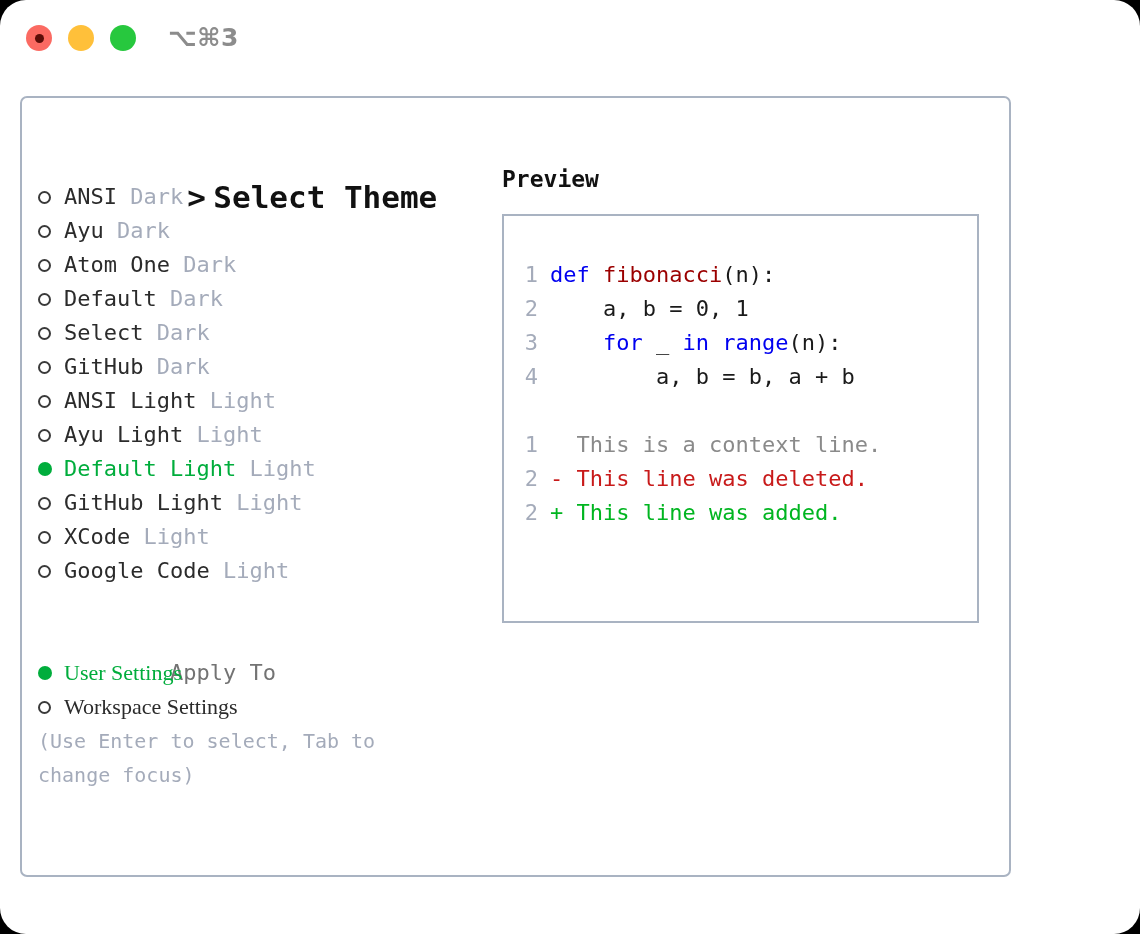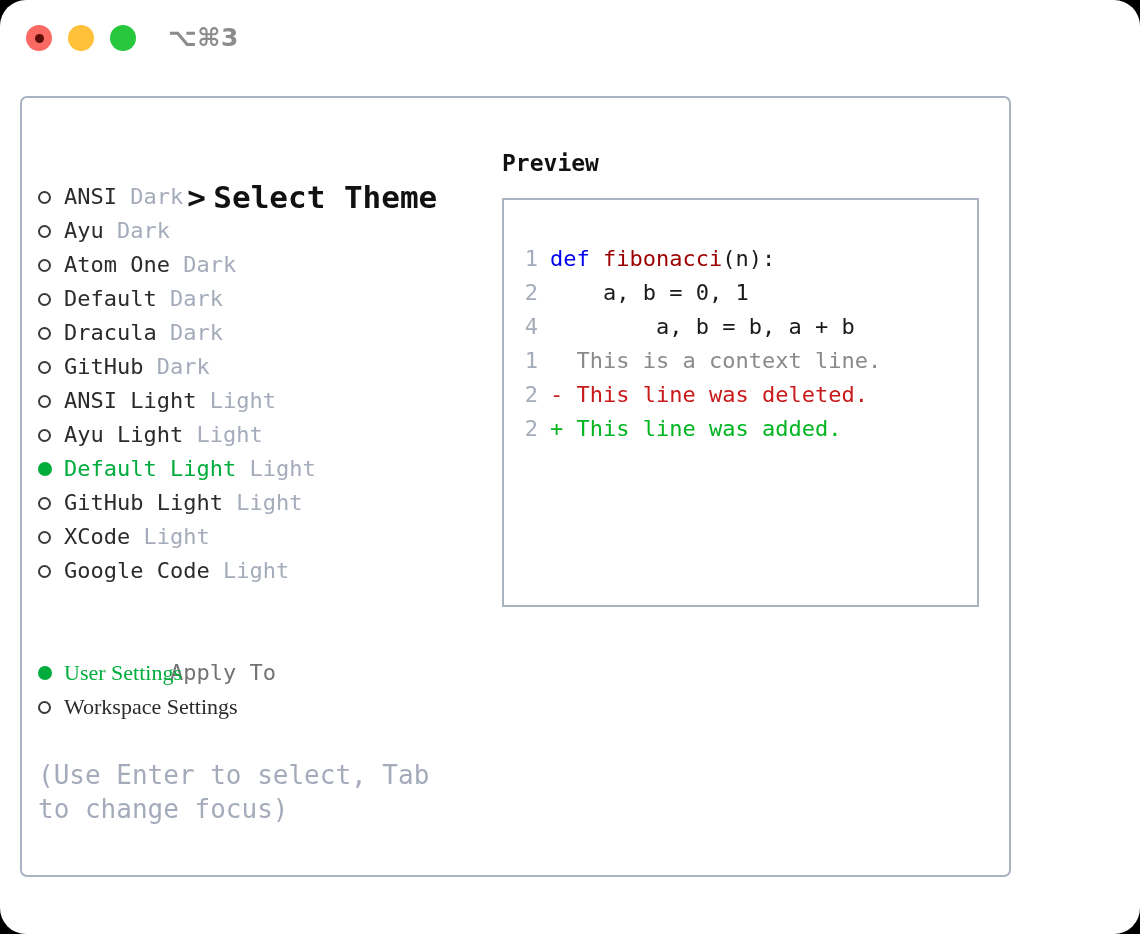--- a/index.html
+++ b/index.html
@@ -127,32 +127,31 @@
   .theme-name.selected { color: #00ad3c; }
   .theme-cat { color: #a4abba; }
   .section-label {
     color: #737373;
     font-weight: normal;
   }
   .opt-label { color: #2b2b2b; font-family: Liberation Serif, serif; }
   .opt-label.selected { color: #00ad3c; }
   .spacer-row { height: 34px; }
   .hint {
-    margin-top: 34px;
-    font-size: 26px;
+    font-size: 20px;
     line-height: 34px;
     color: #a4abba;
     width: 410px;
     white-space: pre-wrap;
     word-break: normal;
   }
   
   .right-col {
     position: absolute;
-    left: 480px; top: 48px;
+    left: 480px; top: 64px;
     width: 490px;
   }
   .preview-title {
     font-size: 23px;
     font-weight: bold;
     color: #111111;
     line-height: 34px;
   }
   .preview-box {
     margin-top: 18px;
@@ -176,21 +175,21 @@
   .lineno {
     display: inline-block;
     width: 26px;
     text-align: right;
     color: #a4abba;
     margin-right: 12px;
   }
   .kw   { color: #0000f0; text-align: right; }
   .fn   { color: #9b0000; }
   .pl   { color: #1a1a1a; }
-  .diff-block { }
+  .diff-block { margin-top: 34px; }
   .ctx  { color: #8a8a8a; }
   .del  { color: #c81a1a; }
   .add  { color: #00b520; }
 </style>
 </head>
 <body>
 
 <div class="window">
 
   <div class="titlebar">
@@ -208,21 +207,21 @@
 
       <div class="row header-row">
         <span class="marker">&gt;</span><span>Select Theme</span>
       </div>
 
       <div id="theme-list">
           <div class="row"><span class="marker-dot"><span class="circle-open"></span></span><span class="theme-name">ANSI</span><span> </span><span class="theme-cat">Dark</span></div>
           <div class="row"><span class="marker-dot"><span class="circle-open"></span></span><span class="theme-name">Ayu</span><span> </span><span class="theme-cat">Dark</span></div>
           <div class="row"><span class="marker-dot"><span class="circle-open"></span></span><span class="theme-name">Atom One</span><span> </span><span class="theme-cat">Dark</span></div>
           <div class="row"><span class="marker-dot"><span class="circle-open"></span></span><span class="theme-name">Default</span><span> </span><span class="theme-cat">Dark</span></div>
-          <div class="row"><span class="marker-dot"><span class="circle-open"></span></span><span class="theme-name">Dracula</span><span> </span><span class="theme-cat">Dark</span></div>
+          <div class="row"><span class="marker-dot"><span class="circle-open"></span></span><span class="theme-name">Select</span><span> </span><span class="theme-cat">Dark</span></div>
           <div class="row"><span class="marker-dot"><span class="circle-open"></span></span><span class="theme-name">GitHub</span><span> </span><span class="theme-cat">Dark</span></div>
           <div class="row"><span class="marker-dot"><span class="circle-open"></span></span><span class="theme-name">ANSI Light</span><span> </span><span class="theme-cat">Light</span></div>
           <div class="row"><span class="marker-dot"><span class="circle-open"></span></span><span class="theme-name">Ayu Light</span><span> </span><span class="theme-cat">Light</span></div>
           <div class="row"><span class="marker-dot"><span class="circle-filled"></span></span><span class="theme-name selected">Default Light</span><span> </span><span class="theme-cat">Light</span></div>
           <div class="row"><span class="marker-dot"><span class="circle-open"></span></span><span class="theme-name">GitHub Light</span><span> </span><span class="theme-cat">Light</span></div>
           <div class="row"><span class="marker-dot"><span class="circle-open"></span></span><span class="theme-name">XCode</span><span> </span><span class="theme-cat">Light</span></div>
           <div class="row"><span class="marker-dot"><span class="circle-open"></span></span><span class="theme-name">Google Code</span><span> </span><span class="theme-cat">Light</span></div>
         </div>
 
       <div class="spacer-row"></div>
@@ -239,20 +238,21 @@
       <div class="hint">(Use Enter to select, Tab to change focus)</div>
     </div>
 
     <div class="right-col">
       <div class="preview-title">Preview</div>
       <div class="preview-box">
         <div class="code-area">
           <div id="code-lines">
               <div class="code-line"><span class="lineno">1</span><span class="kw">def </span><span class="fn">fibonacci</span><span class="pl">(n):</span></div>
               <div class="code-line"><span class="lineno">2</span><span class="pl">    a, b = 0, 1</span></div>
+              <div class="code-line"><span class="lineno">3</span><span class="pl">    </span><span class="kw">for</span><span class="pl"> _ </span><span class="kw">in </span><span class="kw">range</span><span class="pl">(n):</span></div>
               <div class="code-line"><span class="lineno">4</span><span class="pl">        a, b = b, a + b</span></div>
             </div>
           <div class="diff-block" id="diff-lines">
               <div class="code-line"><span class="lineno">1</span><span class="ctx"> </span><span class="ctx"> This is a context line.</span></div>
               <div class="code-line"><span class="lineno">2</span><span class="del">-</span><span class="del"> This line was deleted.</span></div>
               <div class="code-line"><span class="lineno">2</span><span class="add">+</span><span class="add"> This line was added.</span></div>
             </div>
         </div>
       </div>
     </div>

